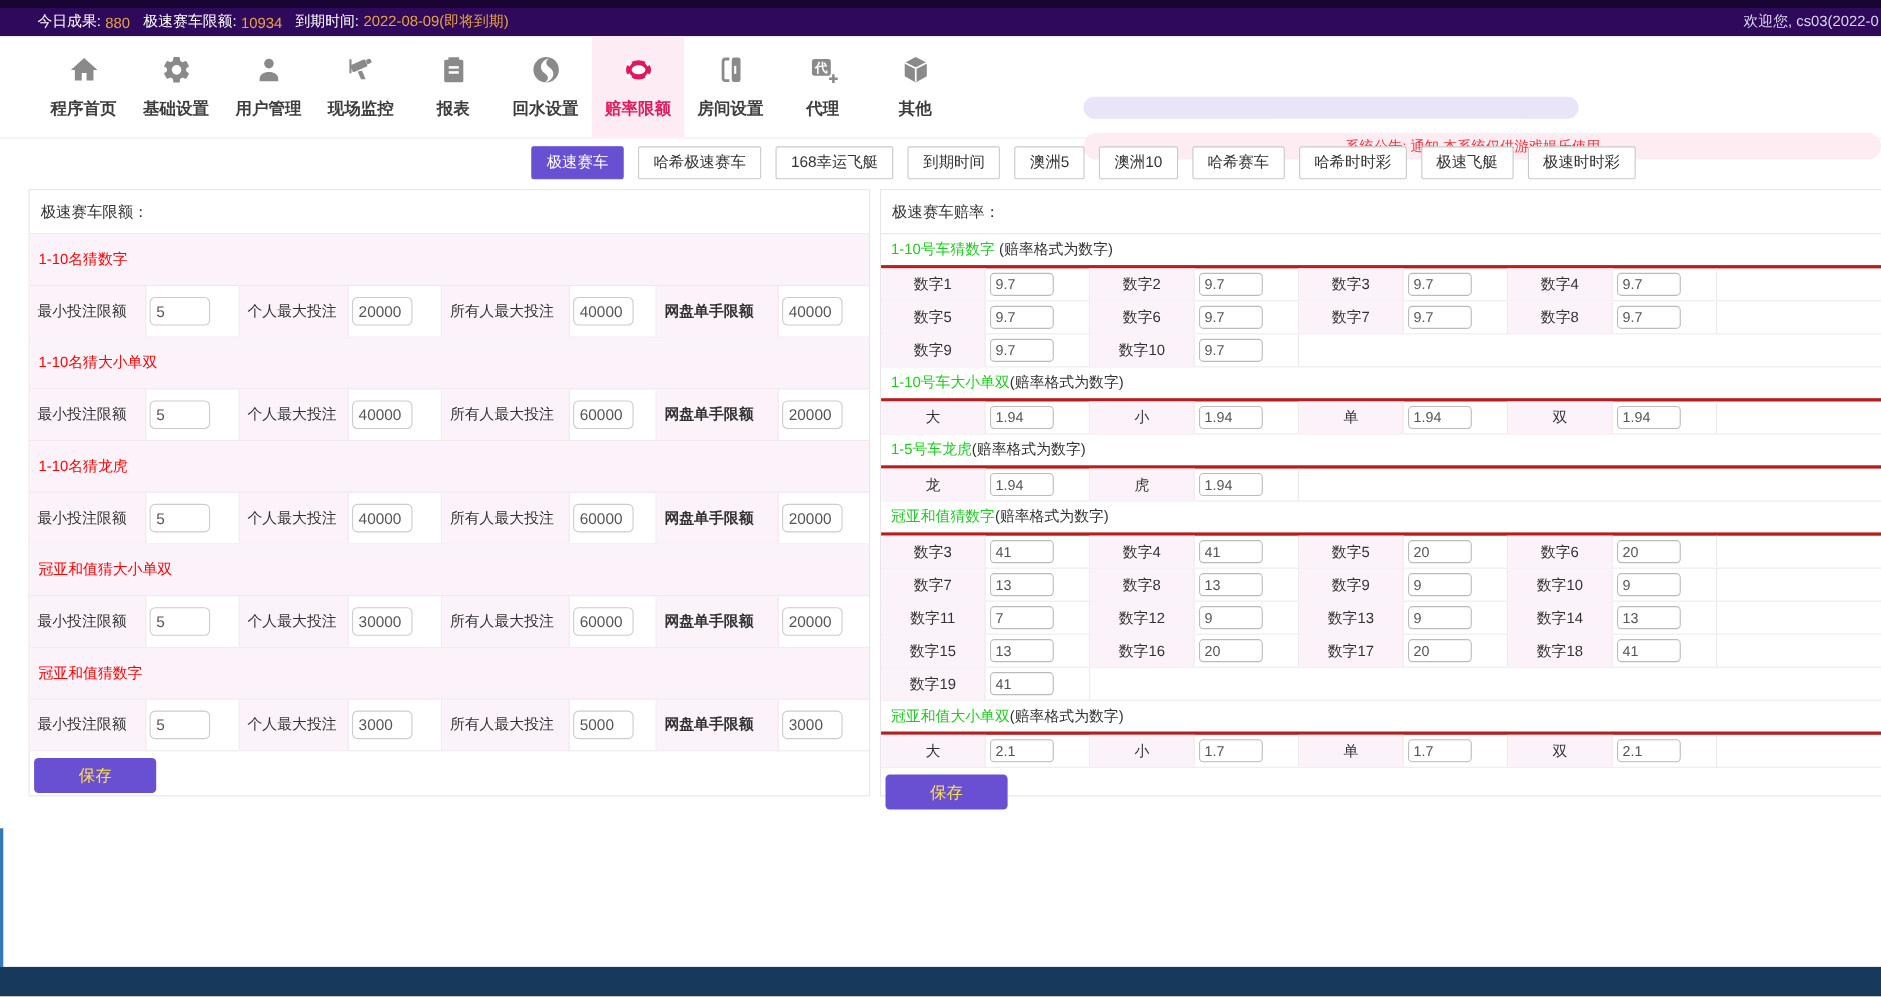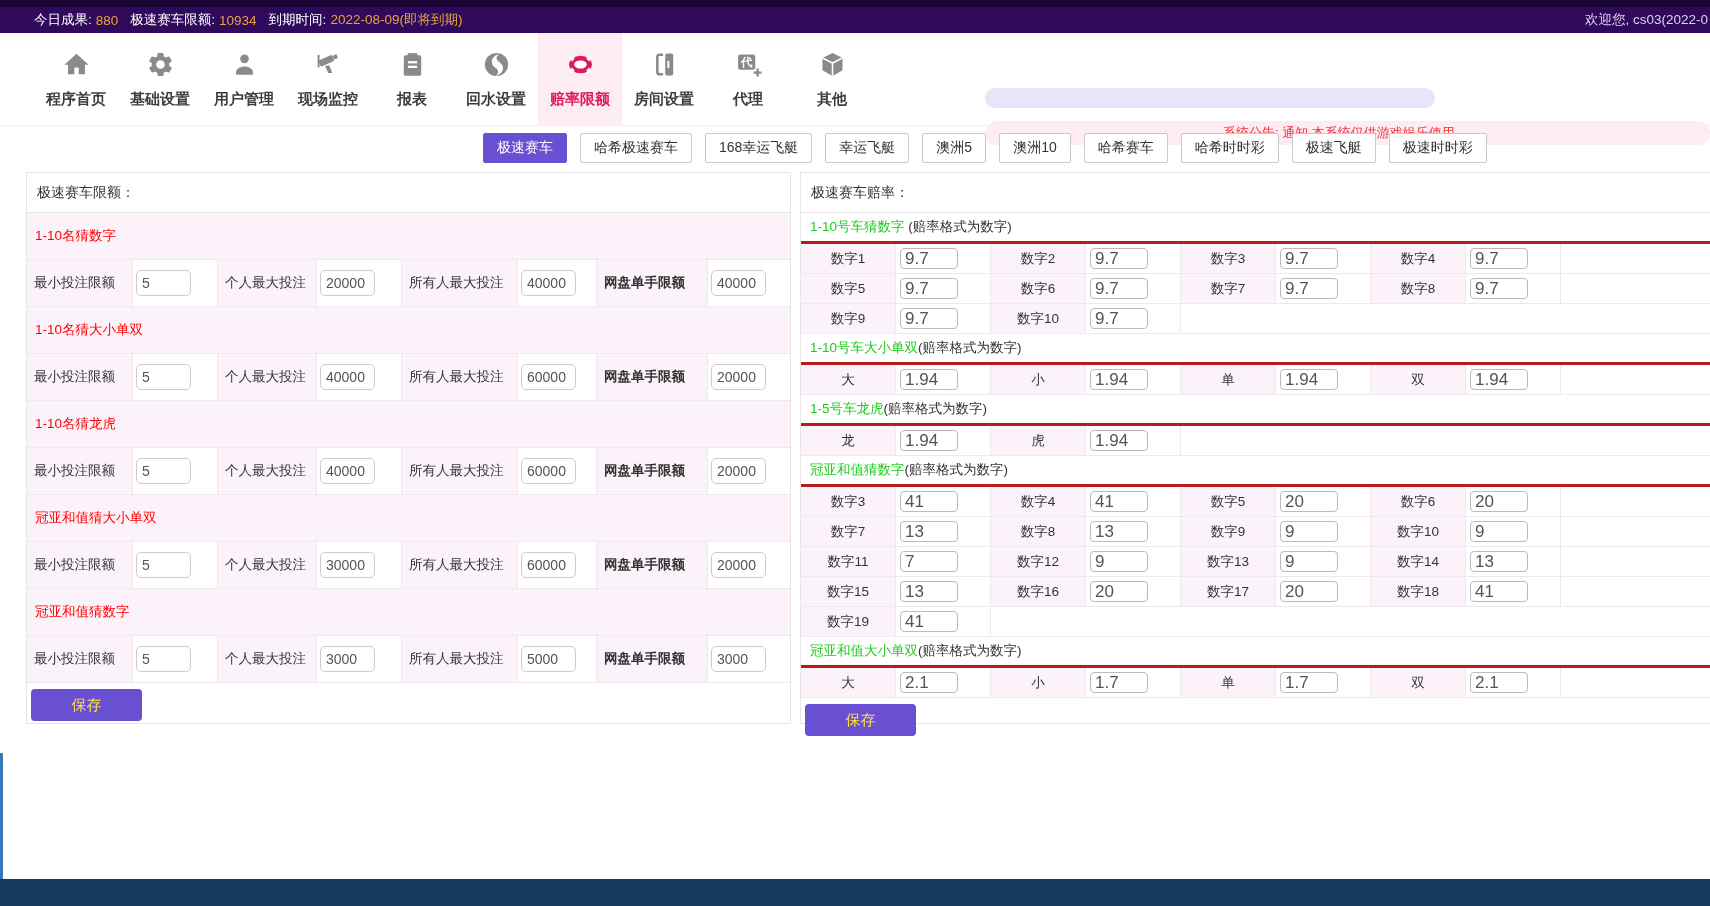--- a/index.html
+++ b/index.html
@@ -74,21 +74,21 @@
   .odds-heading .g { color:#1ecb1e; }
   .odds-heading .n { color:#333; white-space:pre; }
   .odds-tbl { border-top:3px solid #b91c1c; }
   .odds-row { height:30px; border-bottom:1px solid #efe9ef; display:flex; }
   .odds-row .cell { display:flex; align-items:center; border-right:1px solid #efe9ef; }
   .odds-row .lc { width:95px; background:#fcf3fa; justify-content:center;
     font-size:13.5px; color:#333; }
   .odds-row .ic { width:95px; }
   .odds-row .fill { flex:1; }
   .odds-row input { width:58px; height:21px; margin-left:4px; border:1px solid #bbb;
-    border-radius:4px; font-size:17px; color:#555; padding-left:4px; font-family:inherit; }
+    border-radius:4px; font-size:13px; color:#555; padding-left:4px; font-family:inherit; }
 
   .save-row { padding:6px 0 0 4px; }
   .save-btn { width:111px; height:32px; background:#6950d2; color:#fde047; border:none;
     border-radius:4px; font-size:15px; cursor:pointer; font-family:inherit; }
 
   
   .bottom-bar { position:absolute; left:0; top:879px; width:1710px; height:27px;
     background:#16395c; }
   .left-edge { position:absolute; left:0; top:753px; width:3px; height:126px;
     background:#3579b5; }
@@ -194,21 +194,21 @@
       </div>
     </div>
   <div class="pill-lavender"></div>
   <div class="pill-announce"><span>系统公告: 通知 本系统仅供游戏娱乐使用，</span></div>
 </div>
 
 <div class="tabs">
     <button class="tab active">极速赛车</button>
     <button class="tab">哈希极速赛车</button>
     <button class="tab">168幸运飞艇</button>
-    <button class="tab">幸运飞艇</button>
+    <button class="tab">到期时间</button>
     <button class="tab">澳洲5</button>
     <button class="tab">澳洲10</button>
     <button class="tab">哈希赛车</button>
     <button class="tab">哈希时时彩</button>
     <button class="tab">极速飞艇</button>
     <button class="tab">极速时时彩</button>
   </div>
 
 <div class="panel left-panel">
   <div class="panel-header">极速赛车限额：</div>

